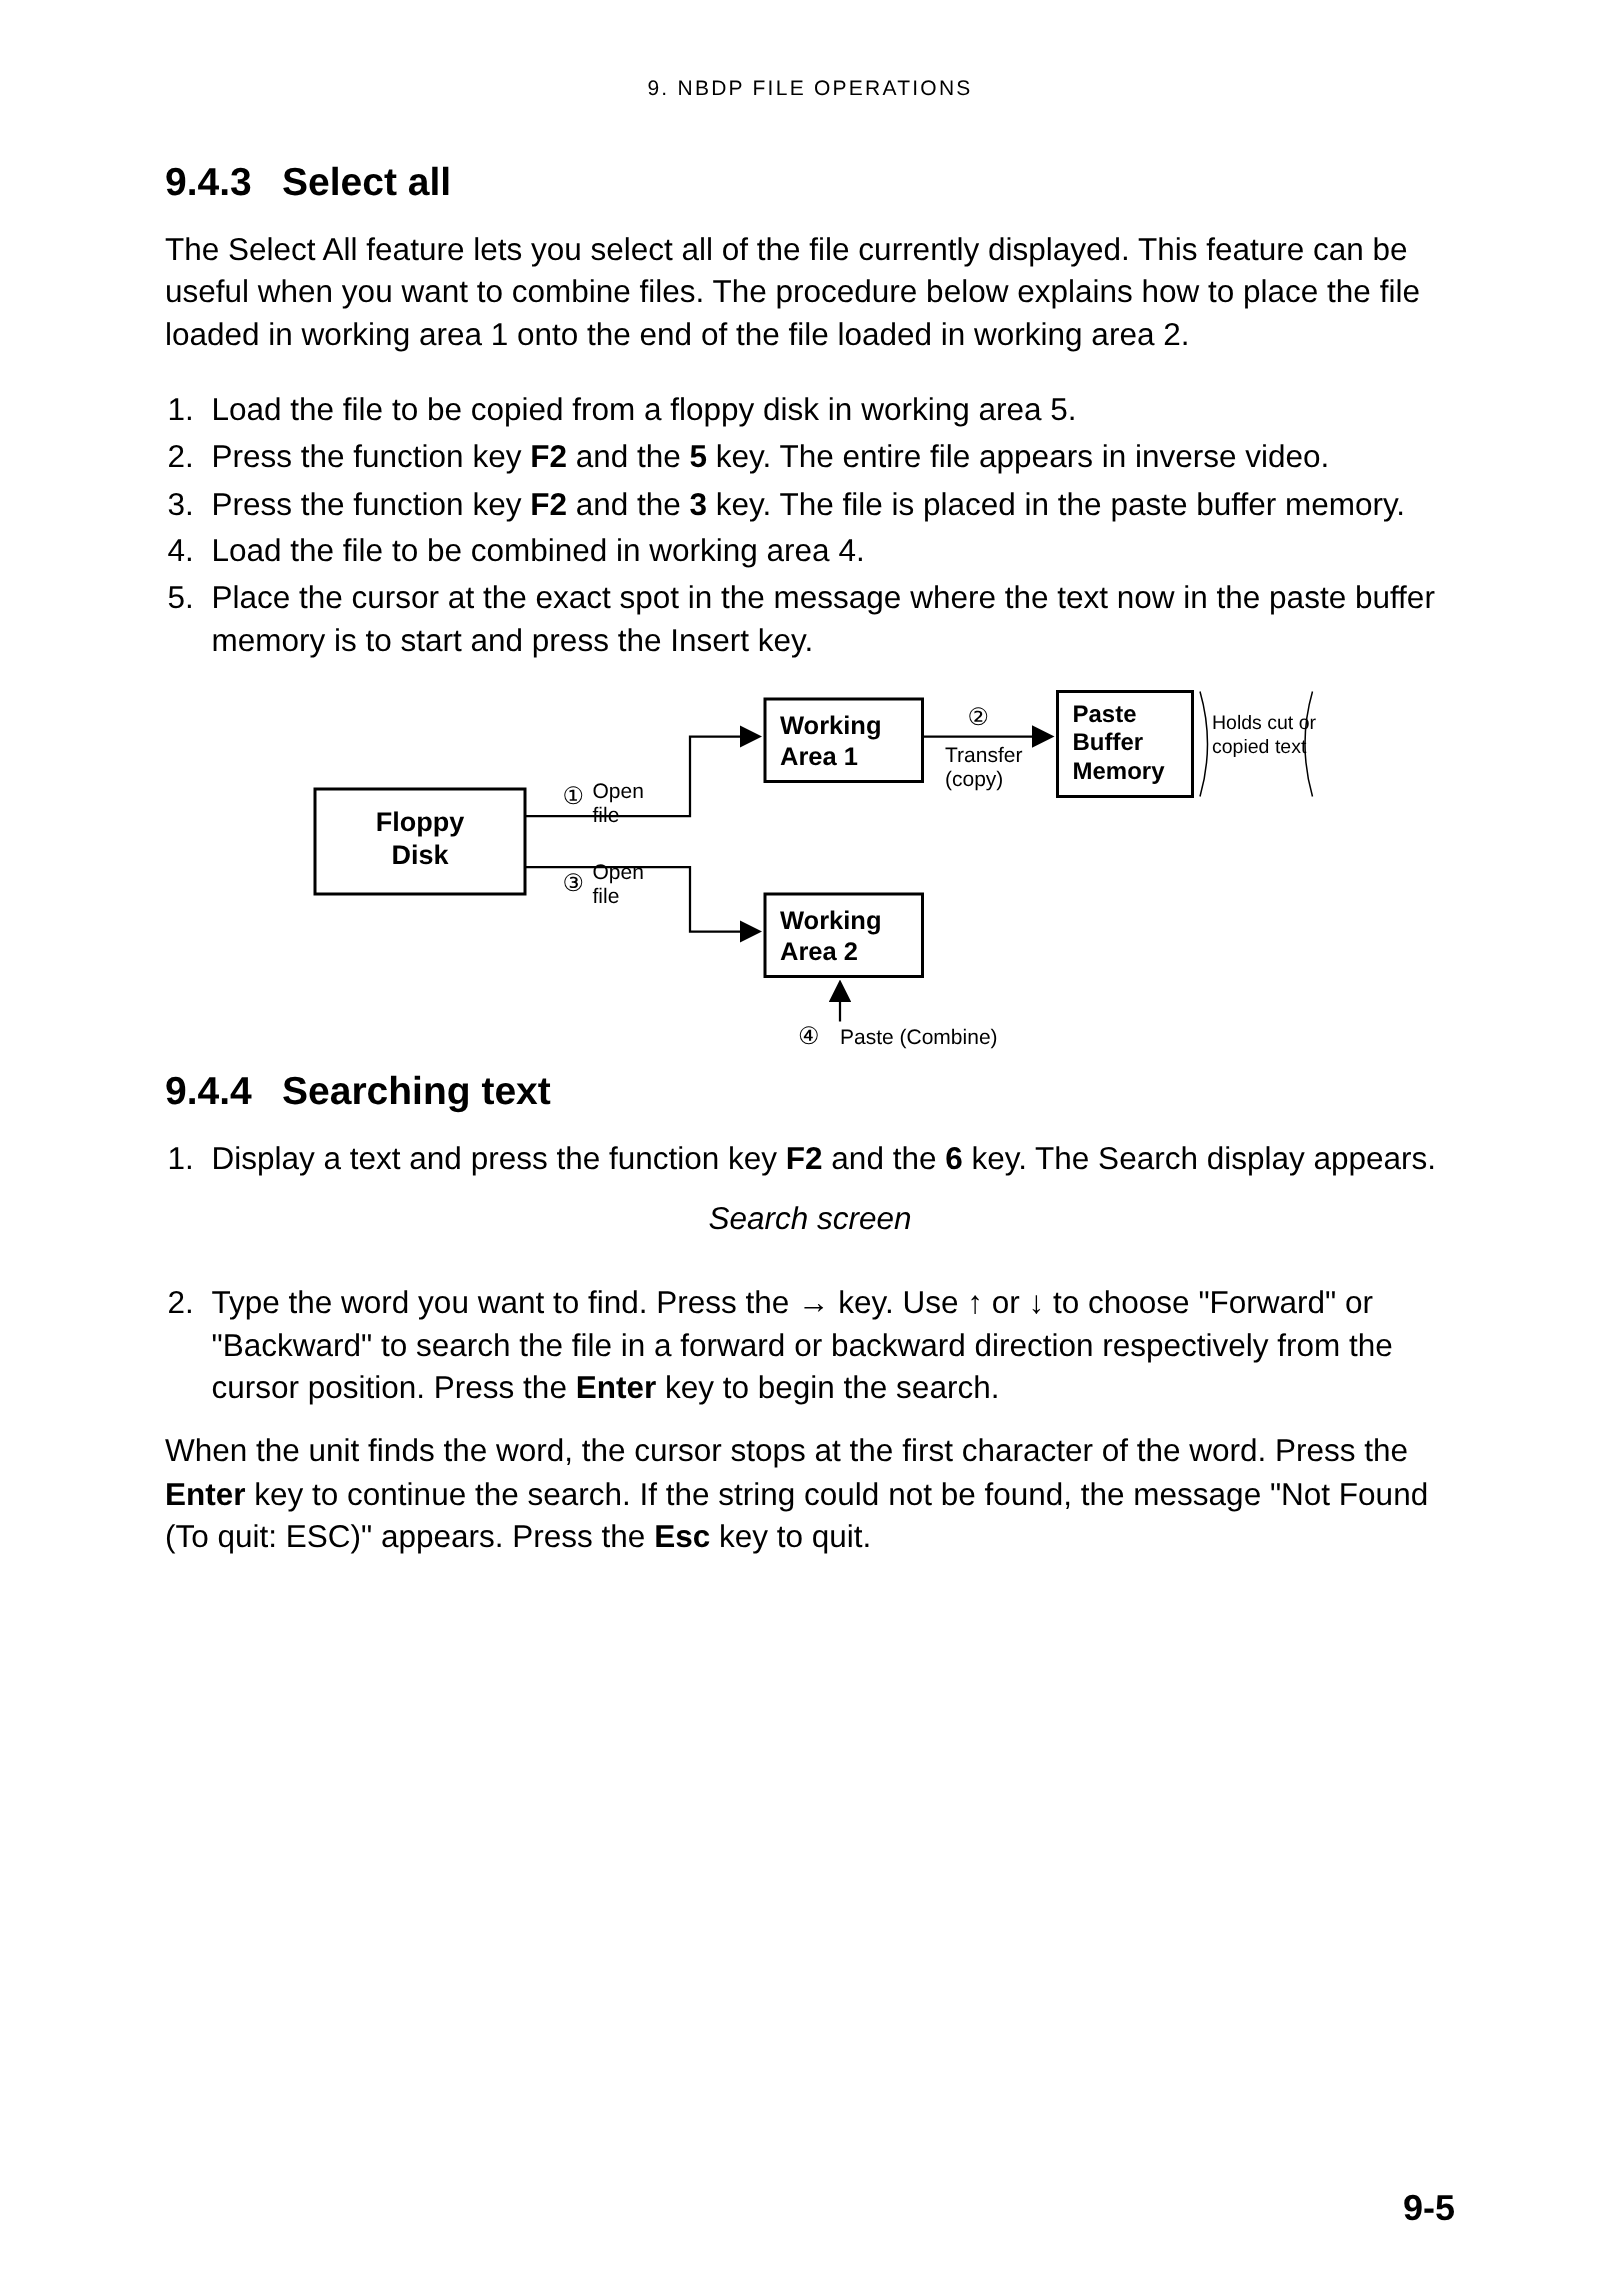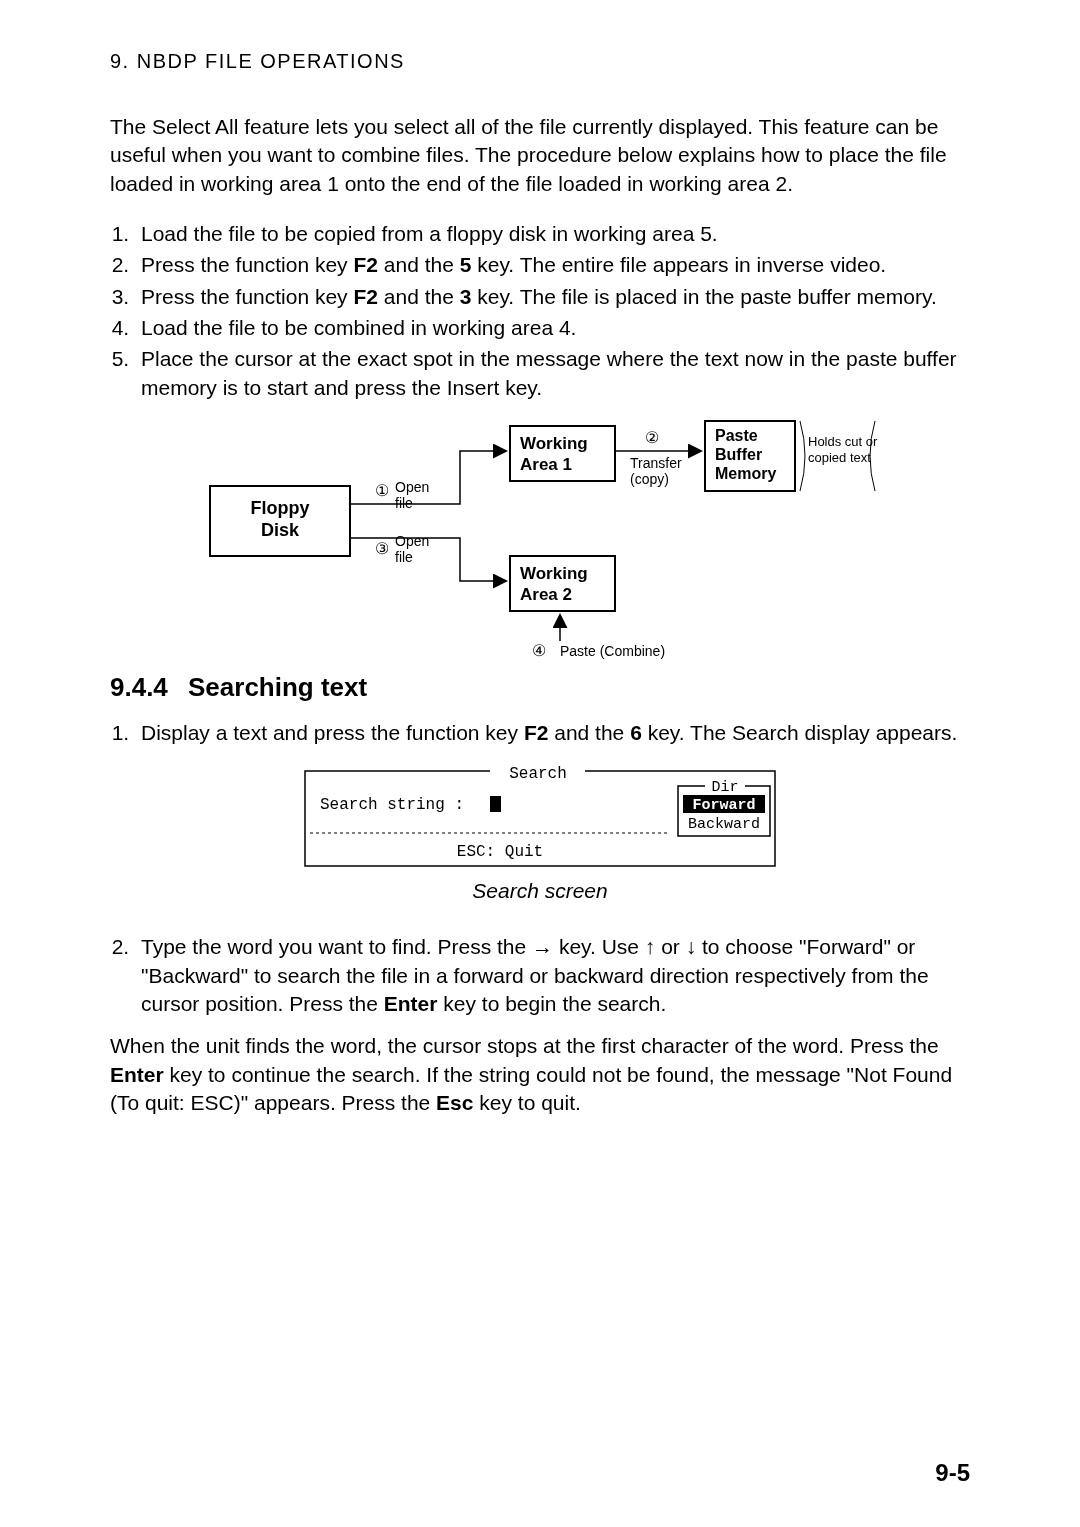--- a/index.html
+++ b/index.html
@@ -11,22 +11,22 @@
   }
   .page {
     width: 1080px;
     min-height: 1527px;
     margin: 0 auto;
     padding: 50px 110px 40px 110px;
     box-sizing: border-box;
     position: relative;
   }
   .chapter-header {
-    text-align: left;
-    font-size: 20px;
+    text-align: center;
+    font-size: 14px;
     letter-spacing: 1.5px;
     margin-bottom: 40px;
   }
   h2 {
     font-size: 26px;
     font-weight: bold;
     margin: 0 0 16px 0;
     display: flex;
   }
   h2 .num { width: 78px; }
@@ -62,20 +62,24 @@
   }
   strong { font-weight: bold; }
 </style>
 </head>
 <body>
 
 <div class="page">
 
   <div class="chapter-header">9.  NBDP  FILE  OPERATIONS</div>
 
+  <h2>
+    <span class="num">9.4.3</span>
+    <span>Select all</span>
+  </h2>
 
   <p class="body">The Select All feature lets you select all of the file currently displayed. This feature can be useful when you want to combine files. The procedure below explains how to place the file loaded in working area 1 onto the end of the file loaded in working area 2.</p>
 
   <ol class="steps" id="steps943">
       <li>Load the file to be copied from a floppy disk in working area 5.</li>
       <li>Press the function key <strong>F2</strong> and the <strong>5</strong> key. The entire file appears in inverse video.</li>
       <li>Press the function key <strong>F2</strong> and the <strong>3</strong> key. The file is placed in the paste buffer memory.</li>
       <li>Load the file to be combined in working area 4.</li>
       <li>Place the cursor at the exact spot in the message where the text now in the paste buffer memory is to start and press the Insert key.</li>
     </ol>
@@ -137,44 +141,20 @@
   <h2>
     <span class="num">9.4.4</span>
     <span>Searching text</span>
   </h2>
 
 
   <ol class="steps" id="steps944a">
       <li>Display a text and press the function key <strong>F2</strong> and the <strong>6</strong> key. The Search display appears.</li>
     </ol>
 
-  <div class="diagram-area">
-    <svg width="480" height="110" viewBox="0 0 480 110" font-family="Courier, monospace">
-
-      <rect x="5" y="10" width="470" height="95" fill="none" stroke="#000" stroke-width="1.5"></rect>
-
-      <rect x="190" y="3" width="95" height="16" fill="#fff"></rect>
-      <text x="238" y="17" text-anchor="middle" font-size="16">Search</text>
-
-      <text x="20" y="48" font-size="16">Search string :</text>
-      <rect x="190" y="35" width="11" height="16" fill="#000"></rect>
-
-      <line x1="10" y1="72" x2="370" y2="72" stroke="#000" stroke-dasharray="3,3"></line>
-
-      <text x="200" y="95" font-size="16" text-anchor="middle">ESC: Quit</text>
-
-      <rect x="378" y="25" width="92" height="50" fill="none" stroke="#000" stroke-width="1.5"></rect>
-      <rect x="405" y="18" width="40" height="14" fill="#fff"></rect>
-      <text x="425" y="30" text-anchor="middle" font-size="15">Dir</text>
-
-      <rect x="383" y="34" width="82" height="18" fill="#000"></rect>
-      <text x="424" y="48" text-anchor="middle" font-size="15" fill="#fff" font-weight="bold">Forward</text>
-      <text x="424" y="67" text-anchor="middle" font-size="15">Backward</text>
-    </svg>
-  </div>
 
   <div class="caption">Search screen</div>
 
   <ol class="steps" start="2" id="steps944b">
       <li>Type the word you want to find. Press the → key. Use ↑ or ↓ to choose "Forward" or "Backward" to search the file in a forward or backward direction respectively from the cursor position. Press the <strong>Enter</strong> key to begin the search.</li>
     </ol>
 
   <p class="body" id="closing">When the unit finds the word, the cursor stops at the first character of the word. Press the <strong>Enter</strong> key to continue the search. If the string could not be found, the message "Not Found (To quit: ESC)" appears. Press the <strong>Esc</strong> key to quit.</p>
 
   <div class="pagenum">9-5</div>

